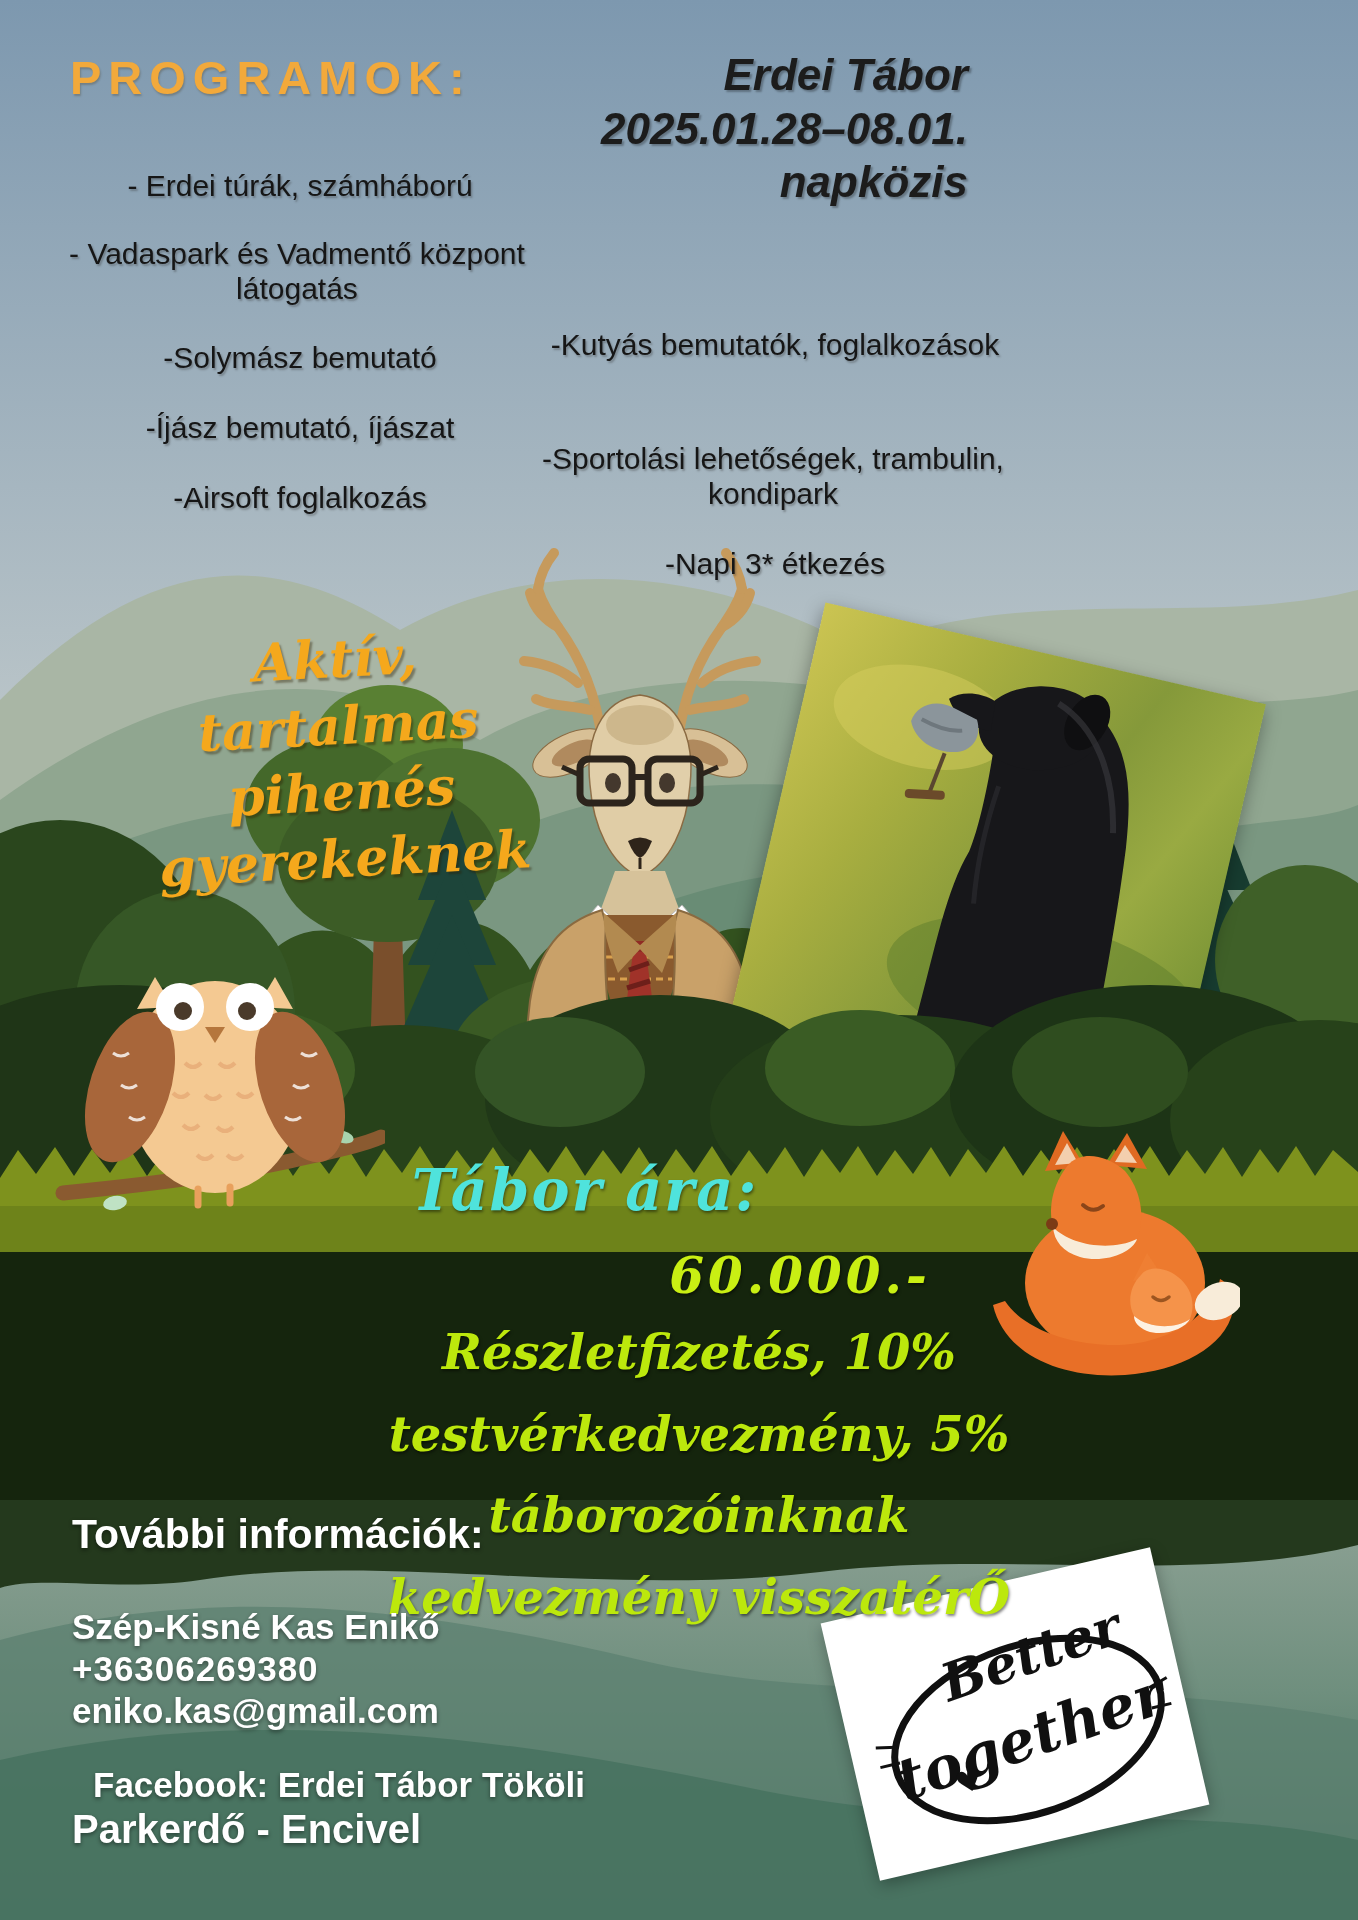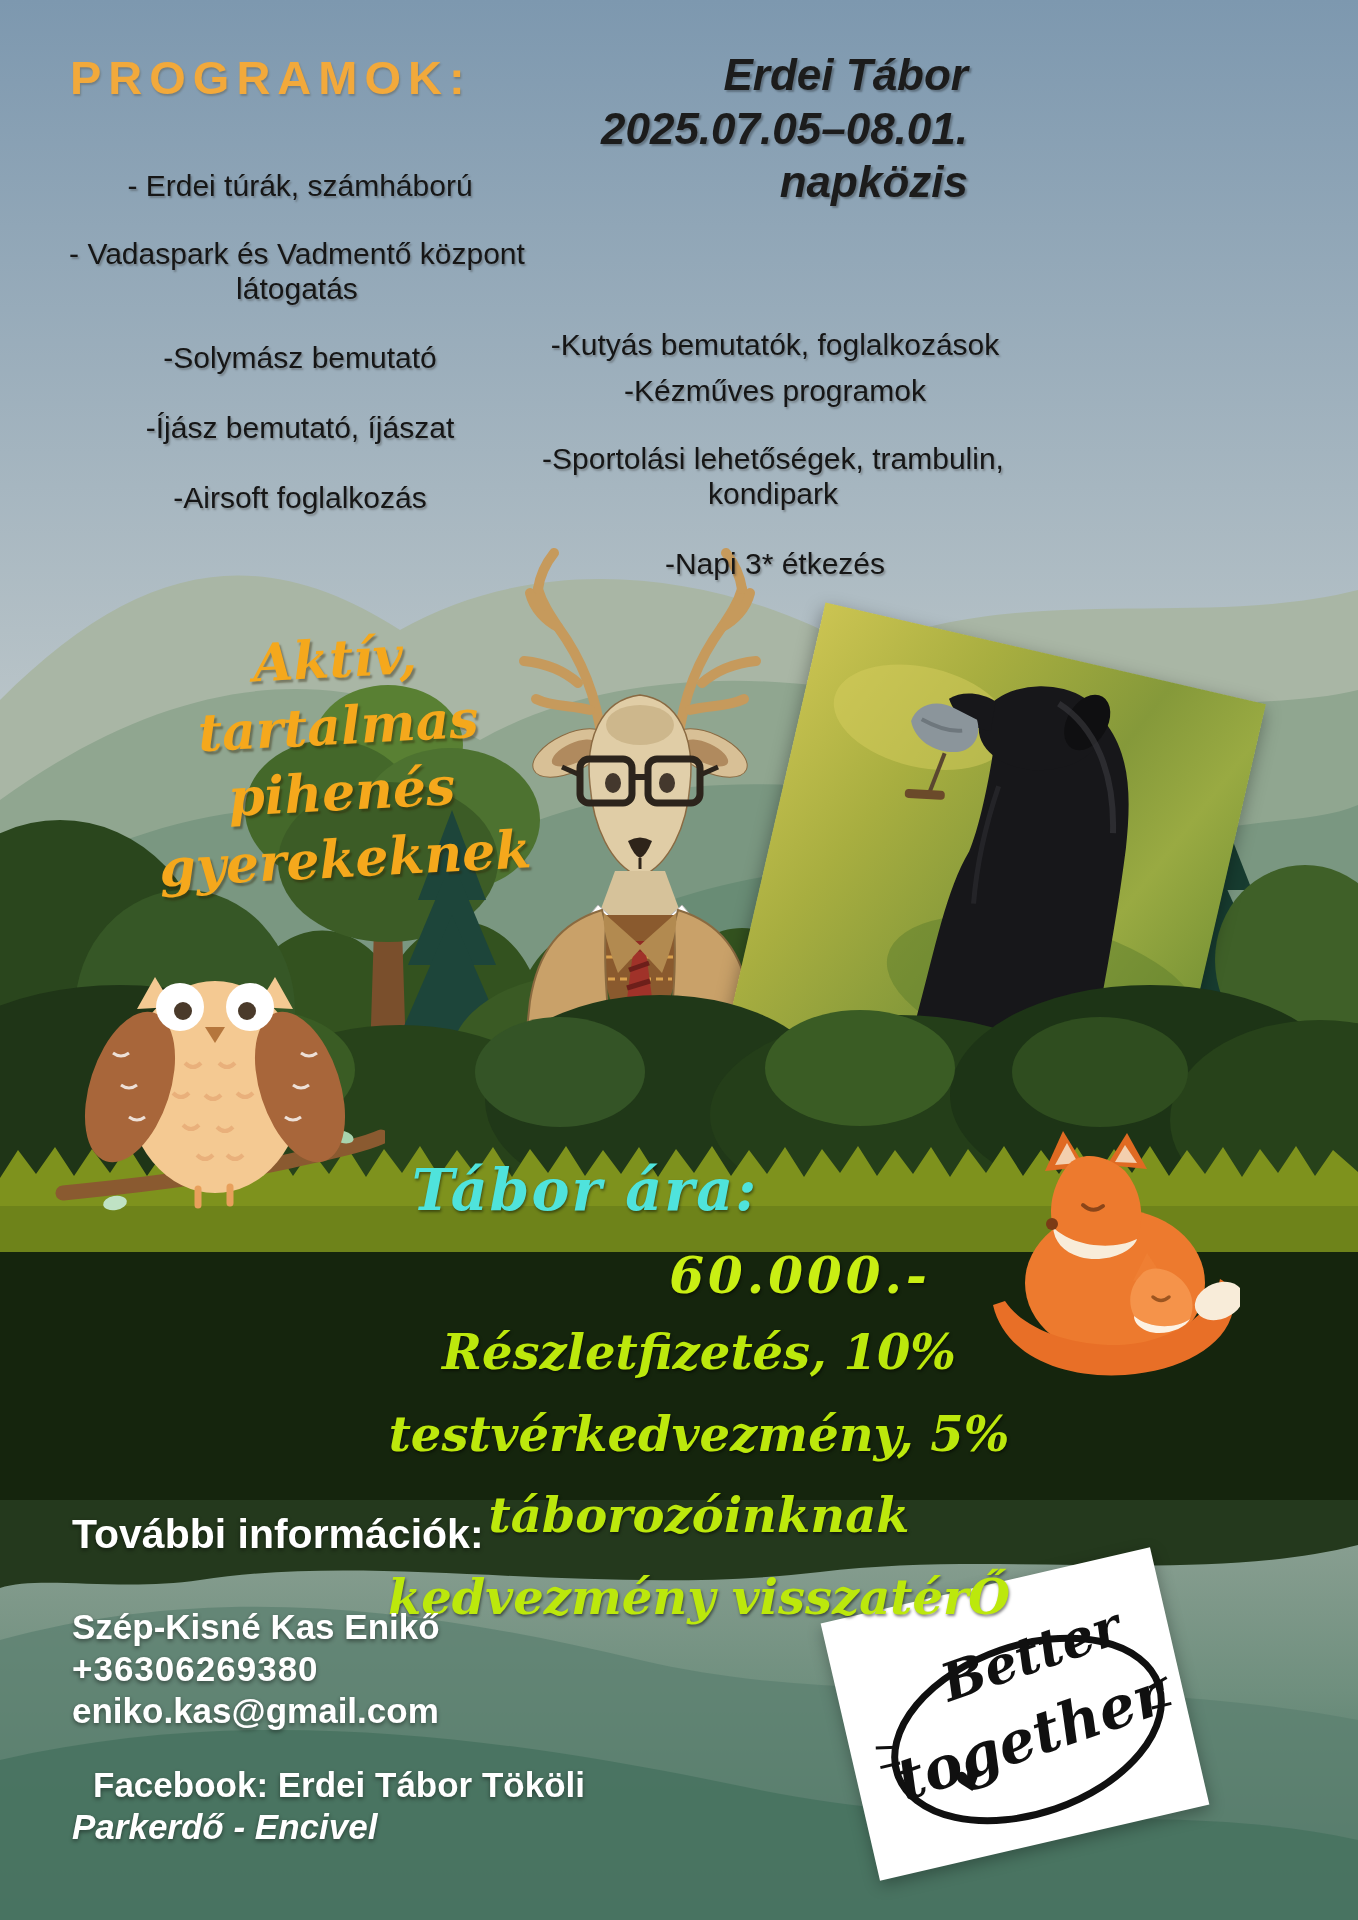--- a/index.html
+++ b/index.html
@@ -50,21 +50,21 @@
     font-size:48px;line-height:1.7;color:#bce80c;
     text-shadow:1px 2px 3px rgba(0,0,0,.5);}
 
   .contact{color:#ffffff;font-weight:bold;z-index:6;
     text-shadow:0 2px 4px rgba(0,0,0,.45);line-height:1.18;}
   .c-head{left:72px;top:1510px;font-size:41px;}
   .c-name{left:72px;top:1606px;font-size:35px;}
   .c-phone{left:72px;top:1648px;font-size:35px;letter-spacing:1px;}
   .c-email{left:72px;top:1690px;font-size:35px;}
   .c-fb1{left:72px;top:1764px;font-size:35px;margin-left:21px;}
-  .c-fb2{left:72px;top:1806px;font-size:35px;font-style:italic;}
+  .c-fb2{left:72px;top:1806px;font-size:40px;}
 
   
   .dog-photo{
     left:772px;top:648px;width:452px;height:424px;z-index:2;
     transform:rotate(13deg);
     background:linear-gradient(115deg,#cbc452 0%,#a8ae40 28%,#85993a 55%,#99aa42 72%,#6e8c31 100%);
     box-shadow:0 6px 18px rgba(0,0,0,.35);
     overflow:hidden;
   }
 
@@ -296,32 +296,31 @@
             <path d="M302,170 L322,172"></path>
         </g>
       </g>
     </svg>
   </div>
 
   <div class="abs prog-title">PROGRAMOK:</div>
 
   <div class="abs title-block">
     <div>Erdei Tábor</div>
-    <div>2025.07.05–08.01.</div>
+    <div>2025.01.28–08.01.</div>
     <div>napközis</div>
   </div>
 
   <div class="abs pitem l0">- Erdei túrák, számháború</div>
   <div class="abs pitem l1">- Vadaspark és Vadmentő központ látogatás</div>
   <div class="abs pitem l2">-Solymász bemutató</div>
   <div class="abs pitem l3">-Íjász bemutató, íjászat</div>
   <div class="abs pitem l4">-Airsoft foglalkozás</div>
 
   <div class="abs pitem r0">-Kutyás bemutatók, foglalkozások</div>
-  <div class="abs pitem r1">-Kézműves programok</div>
   <div class="abs pitem r2">-Sportolási lehetőségek, trambulin, kondipark</div>
   <div class="abs pitem r3">-Napi 3* étkezés</div>
 
   <div class="abs script tagline">
     <div>Aktív,</div>
     <div>tartalmas</div>
     <div>pihenés</div>
     <div>gyerekeknek</div>
   </div>
 

